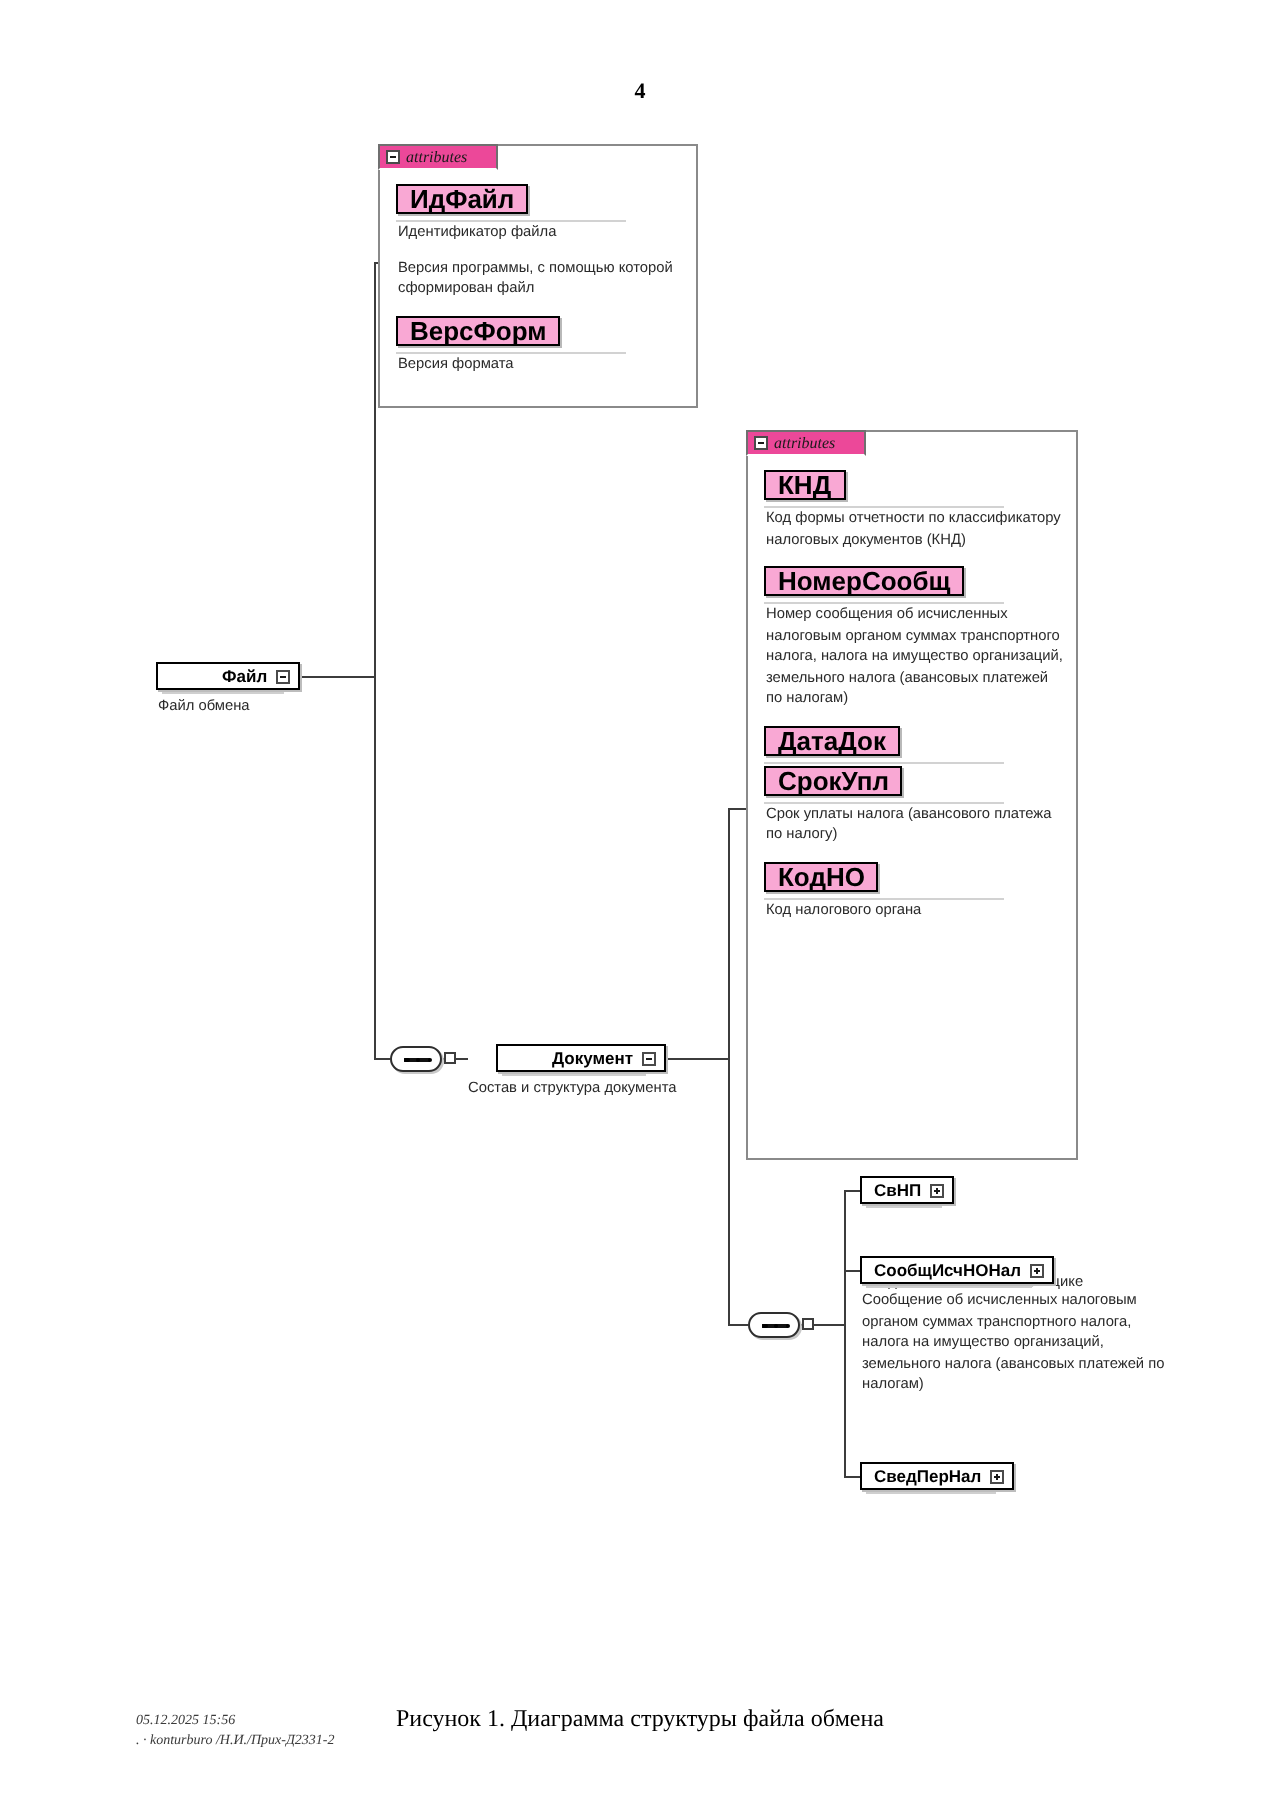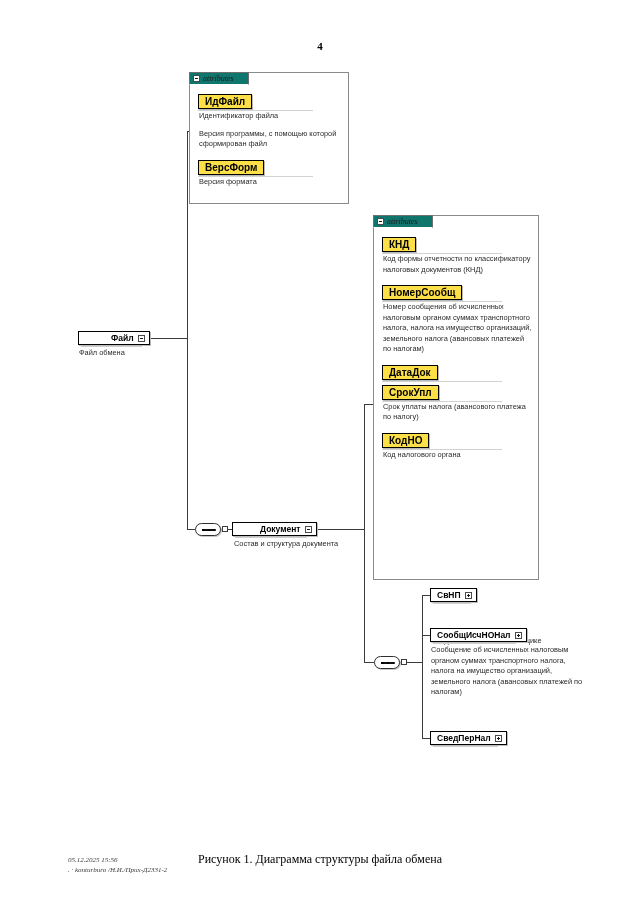--- a/index.html
+++ b/index.html
@@ -43,21 +43,21 @@
     background: #ffffff;
     box-sizing: border-box;
   }
   .attr-tab {
     position: absolute;
     top: -1px;
     left: -1px;
     height: 13px;
     border: 1px solid #6f6f6f;
     border-bottom: 1px solid #ffffff;
-    background: #0f766e;
+    background: #ec4899;
     display: flex;
     align-items: center;
     gap: 3px;
     padding: 0 5px 0 3px;
     box-sizing: border-box;
     z-index: 3;
   }
   .attr-tab-label {
     font-family: "Liberation Serif", serif;
     font-style: italic;
@@ -100,25 +100,25 @@
     top: 13px;
     bottom: 0;
     padding: 5px 6px 4px 8px;
     box-sizing: border-box;
   }
 
   
   .attr-chip {
     display: inline-block;
     border: 1px solid #000000;
-    background: #fde047;
+    background: #f9a8d4;
     padding: 1px 6px 1px 6px;
     font-family: "Liberation Sans", sans-serif;
     font-weight: bold;
-    font-size: 10px;
+    font-size: 13px;
     color: #000;
     line-height: 11px;
     position: relative;
     box-shadow: 1px 1px 0 #b9b9b9;
     white-space: nowrap;
   }
   .attr-chip-wrap { position: relative; margin-bottom: 2px; }
   .attr-chip-wrap::after {
     content: "";
     position: absolute;
@@ -303,21 +303,21 @@
 
   <div class="seq" style="left:195px; top:523px;">
     <span class="seq-dots">
         <i></i>
         <i></i>
         <i></i>
       </span>
   </div>
   <div class="stub" style="left:222px; top:526px;"></div>
 
-  <div class="node" style="left:232px; top:522px;padding-left:27px;">
+  <div class="node" style="left:248px; top:522px;padding-left:27px;">
     <span class="node-label">Документ</span>
     <span class="boxicon"></span>
     <span class="node-underline"></span>
   </div>
   <div class="node-caption" style="left:234px; top:539px; width:160px;">Состав и структура документа</div>
 
   <div class="attr-panel" style="left:373px; top:215px; width:166px; height:365px;">
     <div class="attr-tab" style="width:60px;">
       <span class="boxicon"></span>
       <span class="attr-tab-label">attributes</span>

